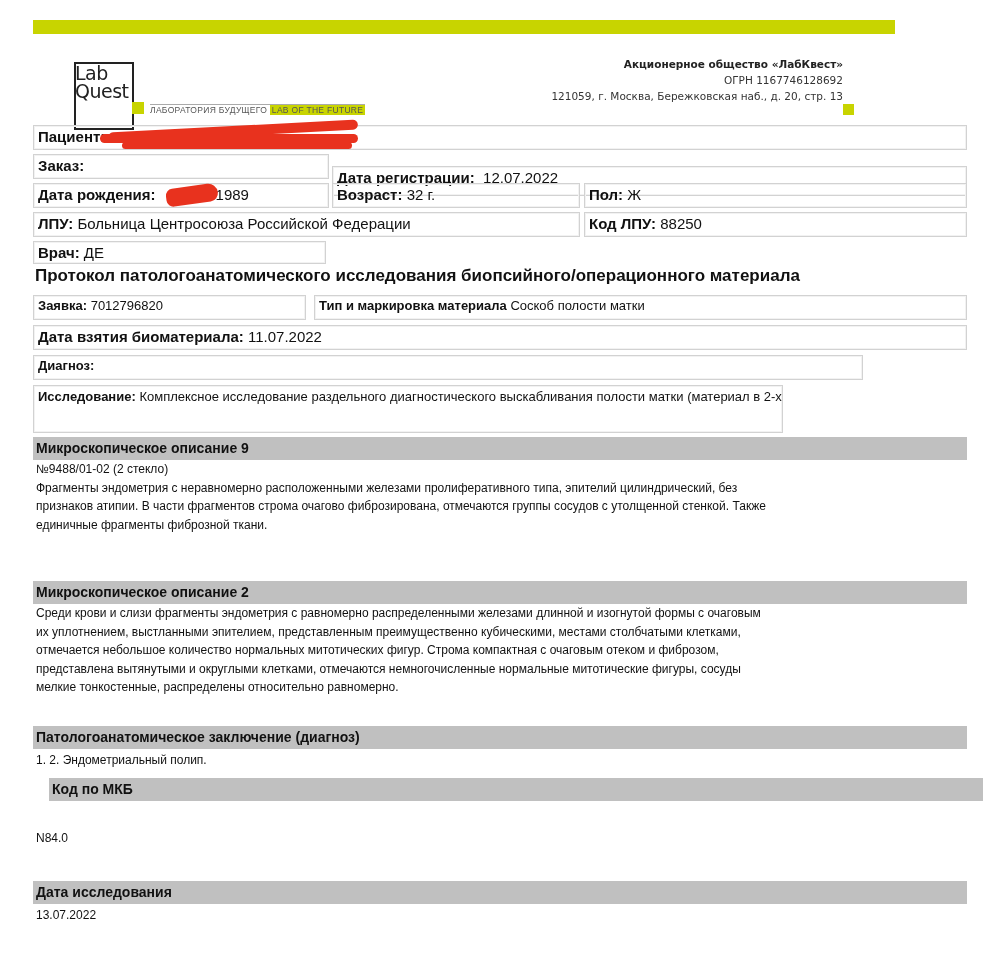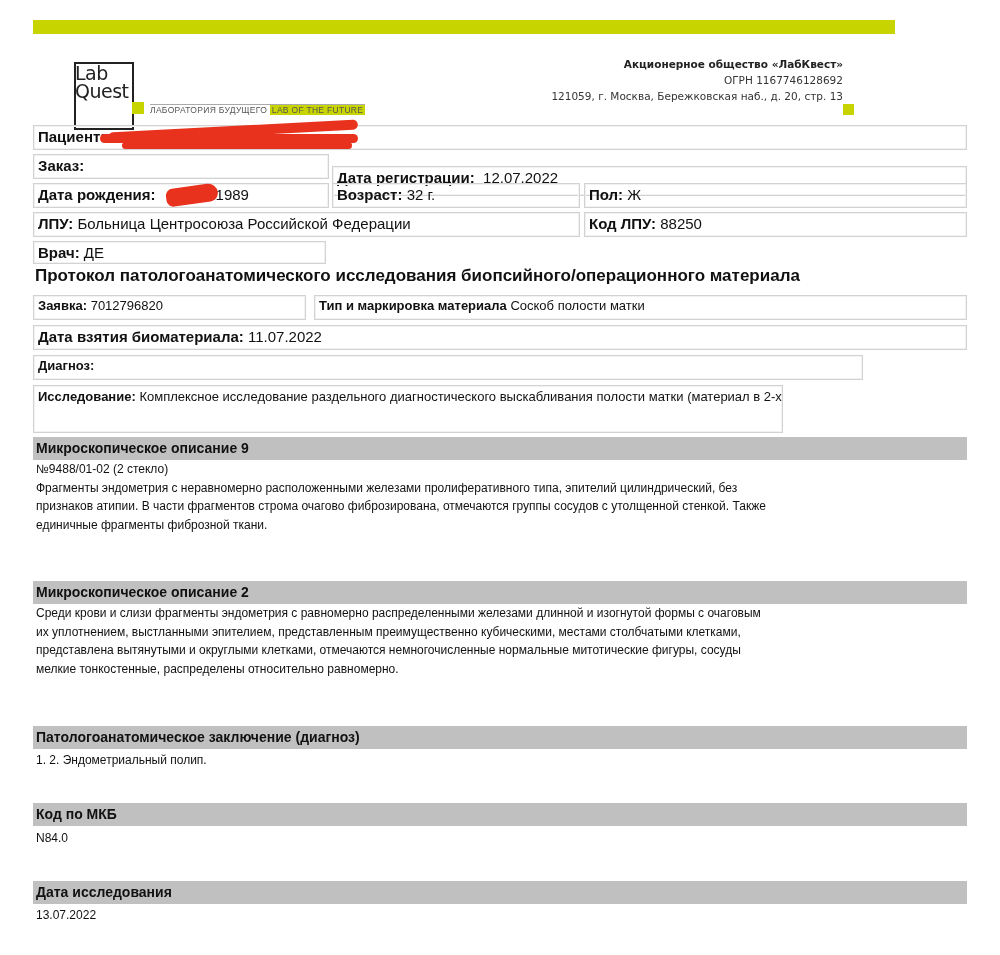--- a/index.html
+++ b/index.html
@@ -142,24 +142,25 @@
   <div>№9488/01-02 (2 стекло)</div>
   <div>Фрагменты эндометрия с неравномерно расположенными железами пролиферативного типа, эпителий цилиндрический, без</div>
   <div>признаков атипии. В части фрагментов строма очагово фиброзирована, отмечаются группы сосудов с утолщенной стенкой. Также</div>
   <div>единичные фрагменты фиброзной ткани.</div>
 </div>
 
 <div class="section-head" style="top:581px;">Микроскопическое описание 2</div>
 <div class="section-body" style="top:604px;">
   <div>Среди крови и слизи фрагменты эндометрия с равномерно распределенными железами длинной и изогнутой формы с очаговым</div>
   <div>их уплотнением, выстланными эпителием, представленным преимущественно кубическими, местами столбчатыми клетками,</div>
+  <div>отмечается небольшое количество нормальных митотических фигур. Строма компактная с очаговым отеком и фиброзом,</div>
   <div>представлена вытянутыми и округлыми клетками, отмечаются немногочисленные нормальные митотические фигуры, сосуды</div>
   <div>мелкие тонкостенные, распределены относительно равномерно.</div>
 </div>
 
 <div class="section-head" style="top:726px;">Патологоанатомическое заключение (диагноз)</div>
 <div class="section-body" style="top:751px;">1. 2. Эндометриальный полип.</div>
 
-<div class="section-head" style="top:803px;">Код по МКБ</div>
+<div class="section-head" style="top:778px;margin-left:16px;">Код по МКБ</div>
 <div class="section-body" style="top:829px;">N84.0</div>
 
 <div class="section-head" style="top:881px;">Дата исследования</div>
 <div class="section-body" style="top:906px; height:14px; overflow:hidden;">13.07.2022</div>
 
 </body></html>

